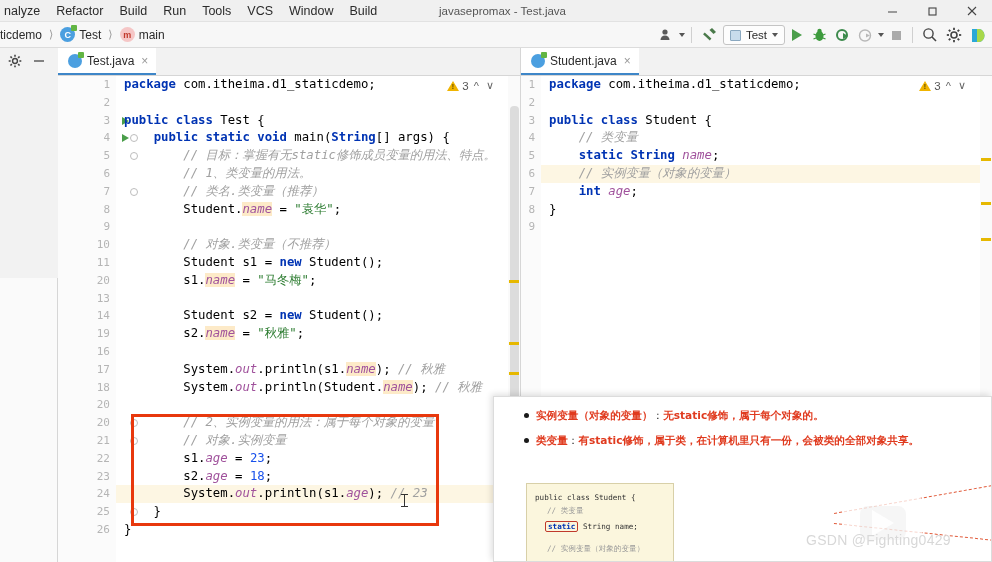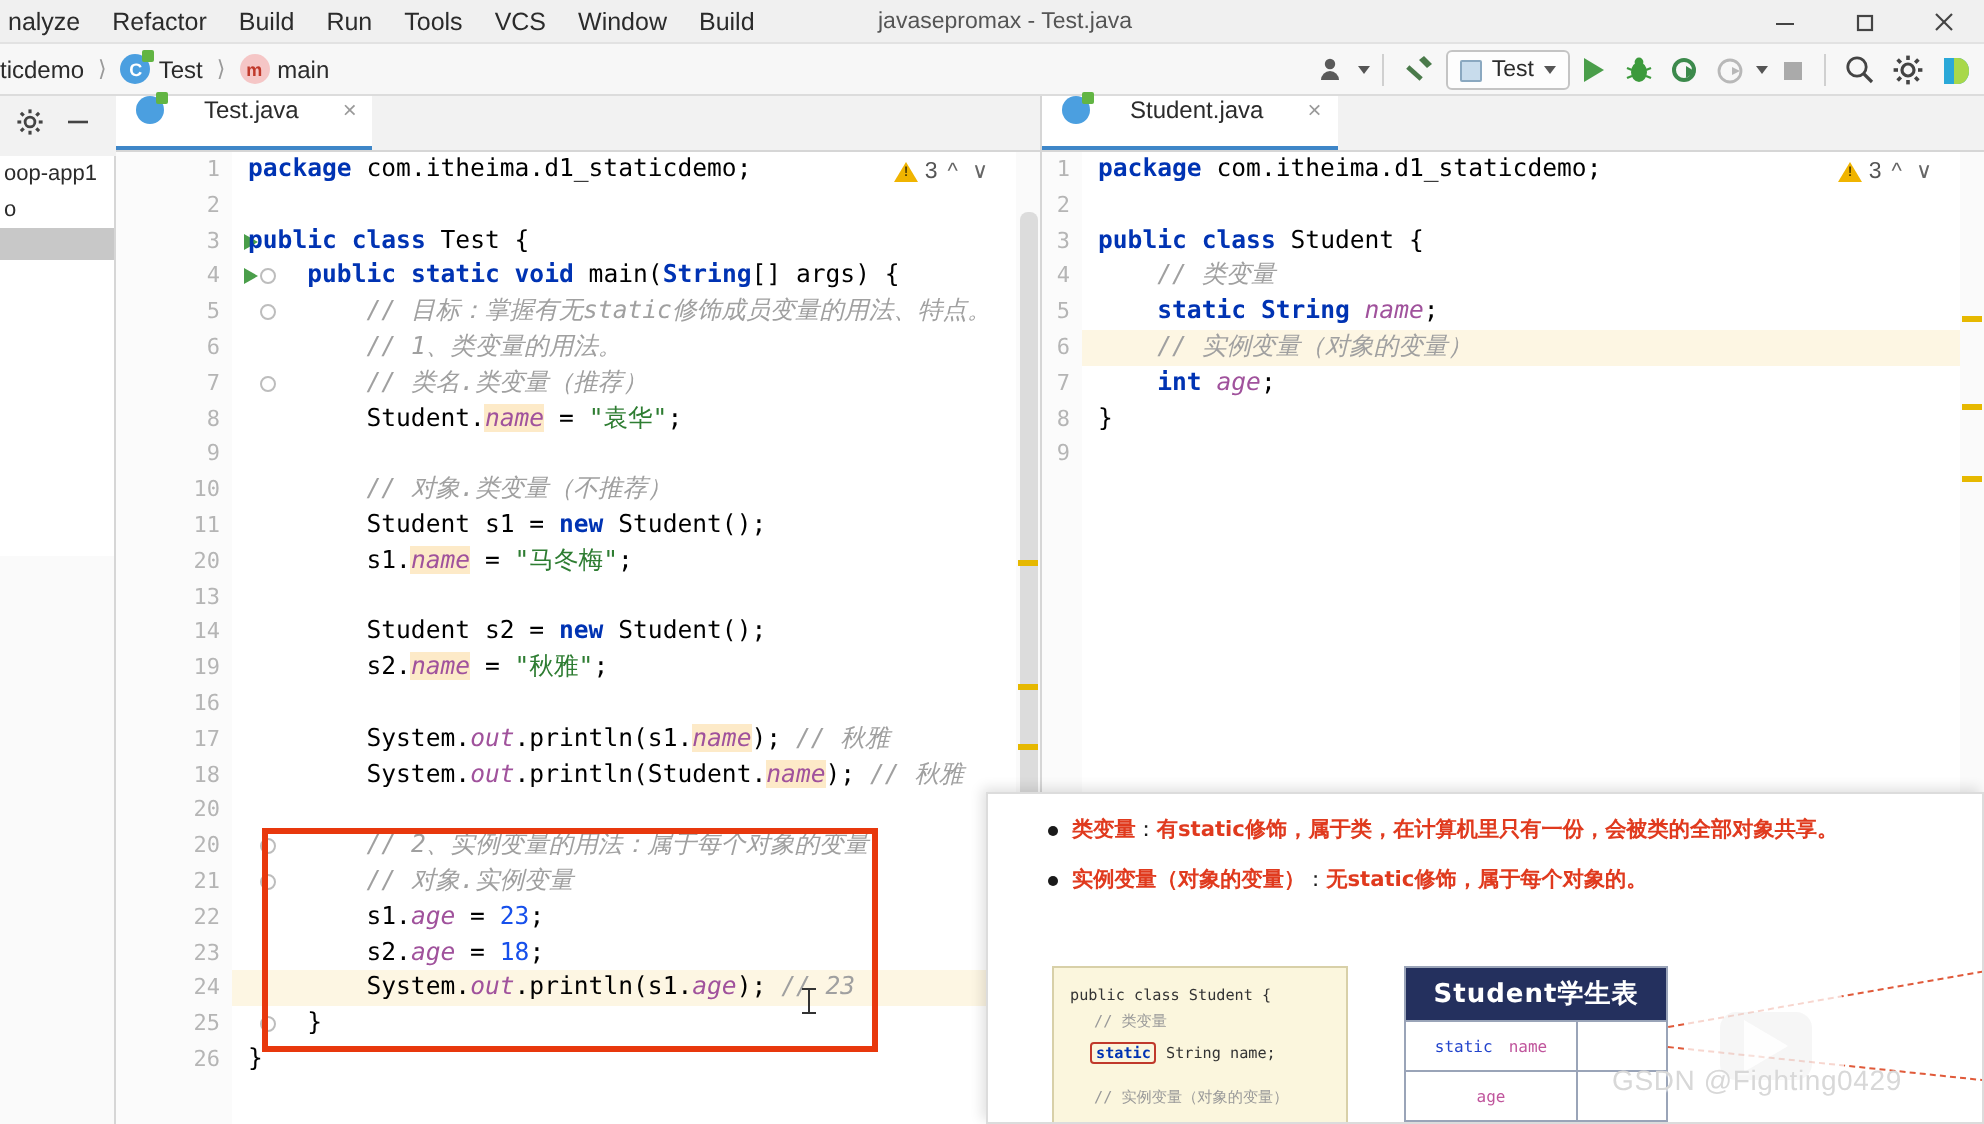--- a/index.html
+++ b/index.html
@@ -133,21 +133,21 @@
   .pane { position: absolute; top: 0; height: 514px; background: #fff; }
   .pane-left  { left: 0;   width: 462px; }
   .pane-right { left: 462px; width: 472px; border-left: 1px solid #d6d6d6; }
 
   .tabrow {
     height: 28px; background: #f2f2f2;
     border-bottom: 1px solid #d6d6d6;
     display: flex; align-items: flex-end;
   }
   .tab {
-    display: flex; align-items: flex-start; gap: 20px;
+    display: flex; align-items: center; gap: 5px;
     height: 27px; padding: 0 8px 0 10px;
     background: #ffffff;
     border-bottom: 2px solid #3e86c8;
     font-size: 12px; color: #2b2b2b;
   }
   .tab-ico {
     width: 14px; height: 14px; border-radius: 50%;
     background: #4b9fe0; position: relative;
     display: inline-block;
   }
@@ -502,25 +502,20 @@
             <line x1="13.2" y1="2.8" x2="11.6" y2="4.4"></line>
               <line x1="4.4" y1="11.6" x2="2.8" y2="13.2"></line>
           </g>
         </svg>
       </span>
       <span>
         <svg width="14" height="14" viewBox="0 0 14 14">
             <line x1="2" y1="7" x2="12" y2="7" stroke="#444" stroke-width="1.3"></line>
           </svg>
       </span>
-    </div>
-    <div class="proj-panel">
-      <div class="proj-row">oop-app1</div>
-      <div class="proj-row">o</div>
-      <div class="proj-row sel"></div>
     </div>
     <div class="proj-tail"></div>
   </div>
 
   <div class="editor-zone">
 
     <div class="pane pane-left">
       <div class="tabrow">
         <div class="tab">
           <span class="tab-ico"></span>
@@ -618,58 +613,42 @@
 
   </div>
 
   <div class="redbox" style="left:131px;top:414px;width:308px;height:112px;"></div>
 
   <div class="overlay">
 
     <div class="ov-bullet">
       <span class="ov-dot"></span>
       <span>
-        <span class="ov-red">类变量</span><span class="ov-dk">：</span><span class="ov-red">有static修饰，属于类，在计算机里只有一份，</span><span class="ov-red">会被类的全部对象共享。</span>
+        <span class="ov-red">实例变量（对象的变量）</span><span class="ov-dk">：</span><span class="ov-red">无static修饰，属于每个对象的。</span>
       </span>
     </div>
 
     <div class="ov-bullet">
       <span class="ov-dot"></span>
       <span>
-        <span class="ov-red">实例变量（对象的变量）</span><span class="ov-dk">：</span><span class="ov-red">无static修饰，属于每个对象的。</span>
+        <span class="ov-red">类变量</span><span class="ov-dk">：</span><span class="ov-red">有static修饰，属于类，在计算机里只有一份，</span><span class="ov-red">会被类的全部对象共享。</span>
       </span>
     </div>
 
     <div class="ov-figs">
 
       <div class="fig-code">
         <div>public class Student {</div>
         <div style="padding-left:12px;color:#999;">// 类变量</div>
         <div style="padding-left:10px;padding-top:3px;">
           <span class="hlbox">static</span><span> String name;</span>
         </div>
         <div style="padding-left:12px;padding-top:9px;color:#999;">// 实例变量（对象的变量）</div>
       </div>
 
-      <div class="fig-table">
-        <div class="ft-head">Student学生表</div>
-        <div class="ft-row">
-          <div class="ft-c1">
-            <span class="blue">static</span>
-            <span class="pink" style="padding-left:8px;">name</span>
-          </div>
-          <div class="ft-c2"></div>
-        </div>
-        <div class="ft-row">
-          <div class="ft-c1">
-            <span class="pink">age</span>
-          </div>
-          <div class="ft-c2"></div>
-        </div>
-      </div>
 
       <div class="dashline" style="left:340px;top:30px;width:160px;transform:rotate(-10deg);"></div>
       <div class="dashline" style="left:340px;top:40px;width:160px;transform:rotate(6deg);"></div>
     </div>
   </div>
 
   <div class="playghost">
     <div class="pg-ear l"></div>
     <div class="pg-ear r"></div>
     <div class="pg-round"></div>

